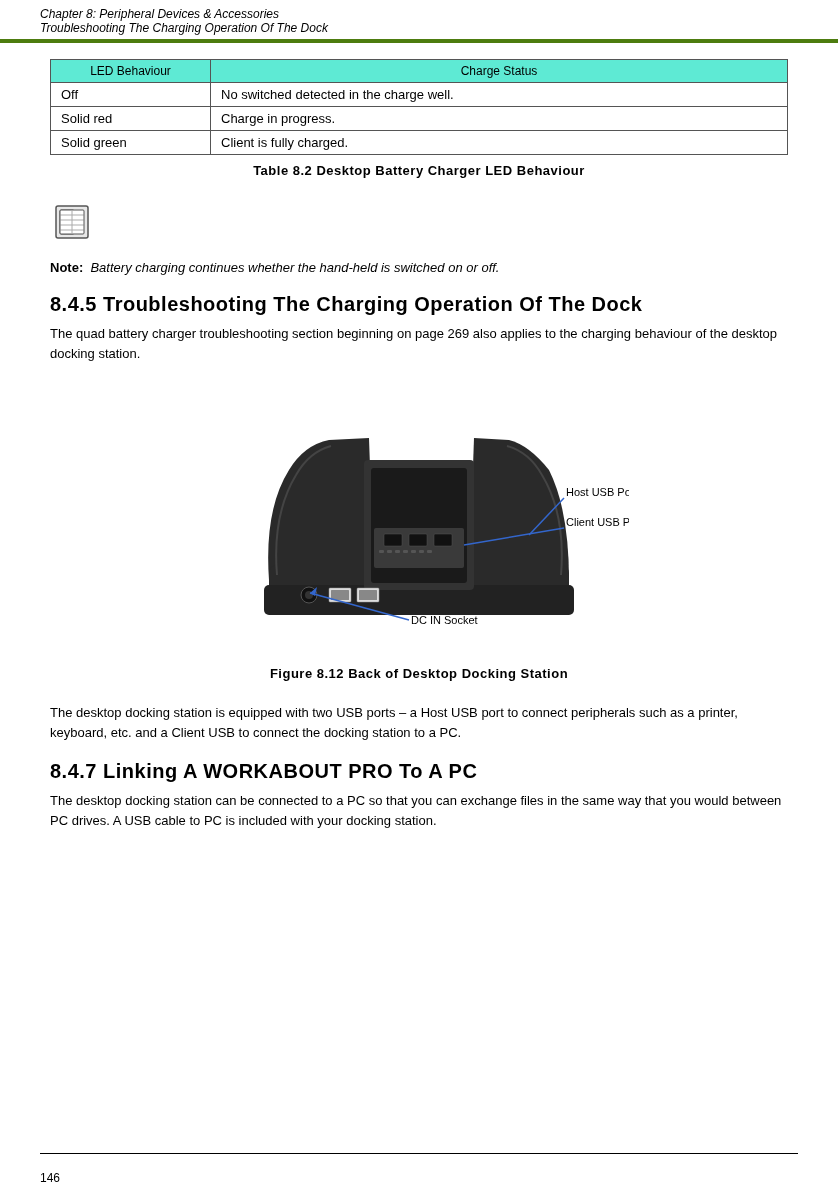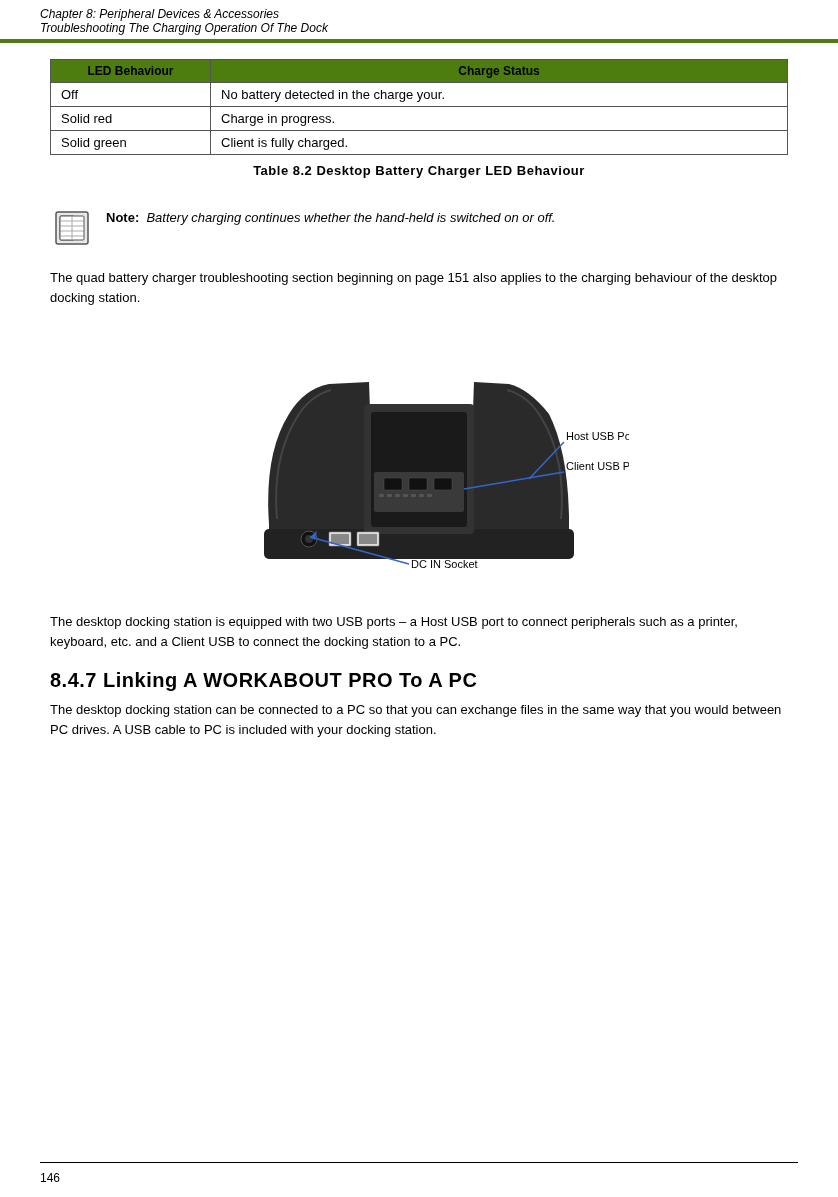--- a/index.html
+++ b/index.html
@@ -37,44 +37,45 @@
       width: 100%;
       border-collapse: collapse;
       margin-bottom: 8px;
       font-size: 13px;
     }
     .charge-table th, .charge-table td {
       border: 1px solid #555;
       padding: 4px 10px;
     }
     .charge-table th {
-      background: #4d7c0f;
-      font-weight: bold;
+      background: #5eead4;
+      font-weight: normal;
       text-align: center;
       font-size: 12px;
     }
     .charge-table td:first-child {
       width: 160px;
     }
 
     
     .table-caption {
       text-align: center;
       font-weight: bold;
       font-size: 13px;
-      margin-bottom: 28px;
+      margin-bottom: 22px;
       letter-spacing: 0.5px;
     }
 
     
     .note-box {
       display: flex;
       align-items: flex-start;
       margin-bottom: 18px;
       gap: 12px;
+      flex-direction: column;
     }
     .note-icon {
       width: 44px;
       height: 44px;
       flex-shrink: 0;
     }
     .note-text {
       font-size: 13px;
       font-style: italic;
       padding-top: 4px;
@@ -132,21 +133,21 @@
     
     .page-footer {
       position: absolute;
       bottom: 12px;
       left: 40px;
       right: 40px;
       display: flex;
       justify-content: space-between;
       align-items: center;
       border-top: 1px solid #000;
-      padding-top: 8px;
+      padding-top: 17px;
       font-size: 12px;
     }
 
     .page-wrapper {
       position: relative;
       min-height: 1197px;
     }
   </style>
 </head>
 <body>
@@ -163,21 +164,21 @@
     <table class="charge-table">
       <thead>
         <tr>
           <th>LED  Behaviour</th>
           <th>Charge  Status</th>
         </tr>
       </thead>
       <tbody>
         <tr>
           <td>Off</td>
-          <td>No battery detected in the charge your.</td>
+          <td>No switched detected in the charge well.</td>
         </tr>
         <tr>
           <td>Solid red</td>
           <td>Charge in progress.</td>
         </tr>
         <tr>
           <td>Solid green</td>
           <td>Client is fully charged.</td>
         </tr>
       </tbody>
@@ -198,21 +199,22 @@
           <line x1="10" y1="30" x2="34" y2="30" stroke="#888" stroke-width="0.7"></line>
           <line x1="22" y1="10" x2="22" y2="34" stroke="#aaa" stroke-width="1"></line>
         </svg>
       </div>
       <div class="note-text">
         <strong>Note:</strong>
         &nbsp;<span>Battery charging continues whether the hand-held is switched on or off.</span>
       </div>
     </div>
 
-    <p class="body-text">The quad battery charger troubleshooting section beginning on page 151 also applies to the charging behaviour of the desktop docking station.</p>
+    <div class="section-heading">8.4.5   Troubleshooting  The  Charging  Operation  Of  The  Dock</div>
+    <p class="body-text">The quad battery charger troubleshooting section beginning on page 269 also applies to the charging behaviour of the desktop docking station.</p>
 
 
     <div class="figure-container">
       <div class="figure-image-area">
         
         <svg viewBox="0 0 420 280" xmlns="http://www.w3.org/2000/svg" class="dock-svg">
 
           <rect x="0" y="0" width="420" height="280" fill="white"></rect>
 
           <path d="M60,200 Q55,130 80,90 Q95,65 120,60 L160,58 L165,200 Z" fill="#2a2a2a"></path>
@@ -258,20 +260,21 @@
 
           <line x1="255" y1="165" x2="355" y2="148" stroke="#3366cc" stroke-width="1.5"></line>
           <text x="357" y="146" font-family="Arial" font-size="11" fill="#000">Client USB Port</text>
 
           <line x1="101" y1="213" x2="200" y2="240" stroke="#3366cc" stroke-width="1.5"></line>
 
           <polygon points="101,213 108,207 106,216" fill="#3366cc"></polygon>
           <text x="202" y="244" font-family="Arial" font-size="11" fill="#000">DC IN Socket</text>
         </svg>
       </div>
+      <div class="figure-caption">Figure  8.12  Back  of  Desktop  Docking  Station</div>
     </div>
 
     <p class="body-text">The desktop docking station is equipped with two USB ports – a Host USB port to connect peripherals such as a printer, keyboard, etc. and a Client USB to connect the docking station to a PC.</p>
 
     <div class="section-heading">8.4.7   Linking  A WORKABOUT  PRO  To  A  PC</div>
     <p class="body-text">The desktop docking station can be connected to a PC so that you can exchange files in the same way that you would between PC drives. A USB cable to PC is included with your docking station.</p>
 
   </div>
 
   <div class="page-footer">

